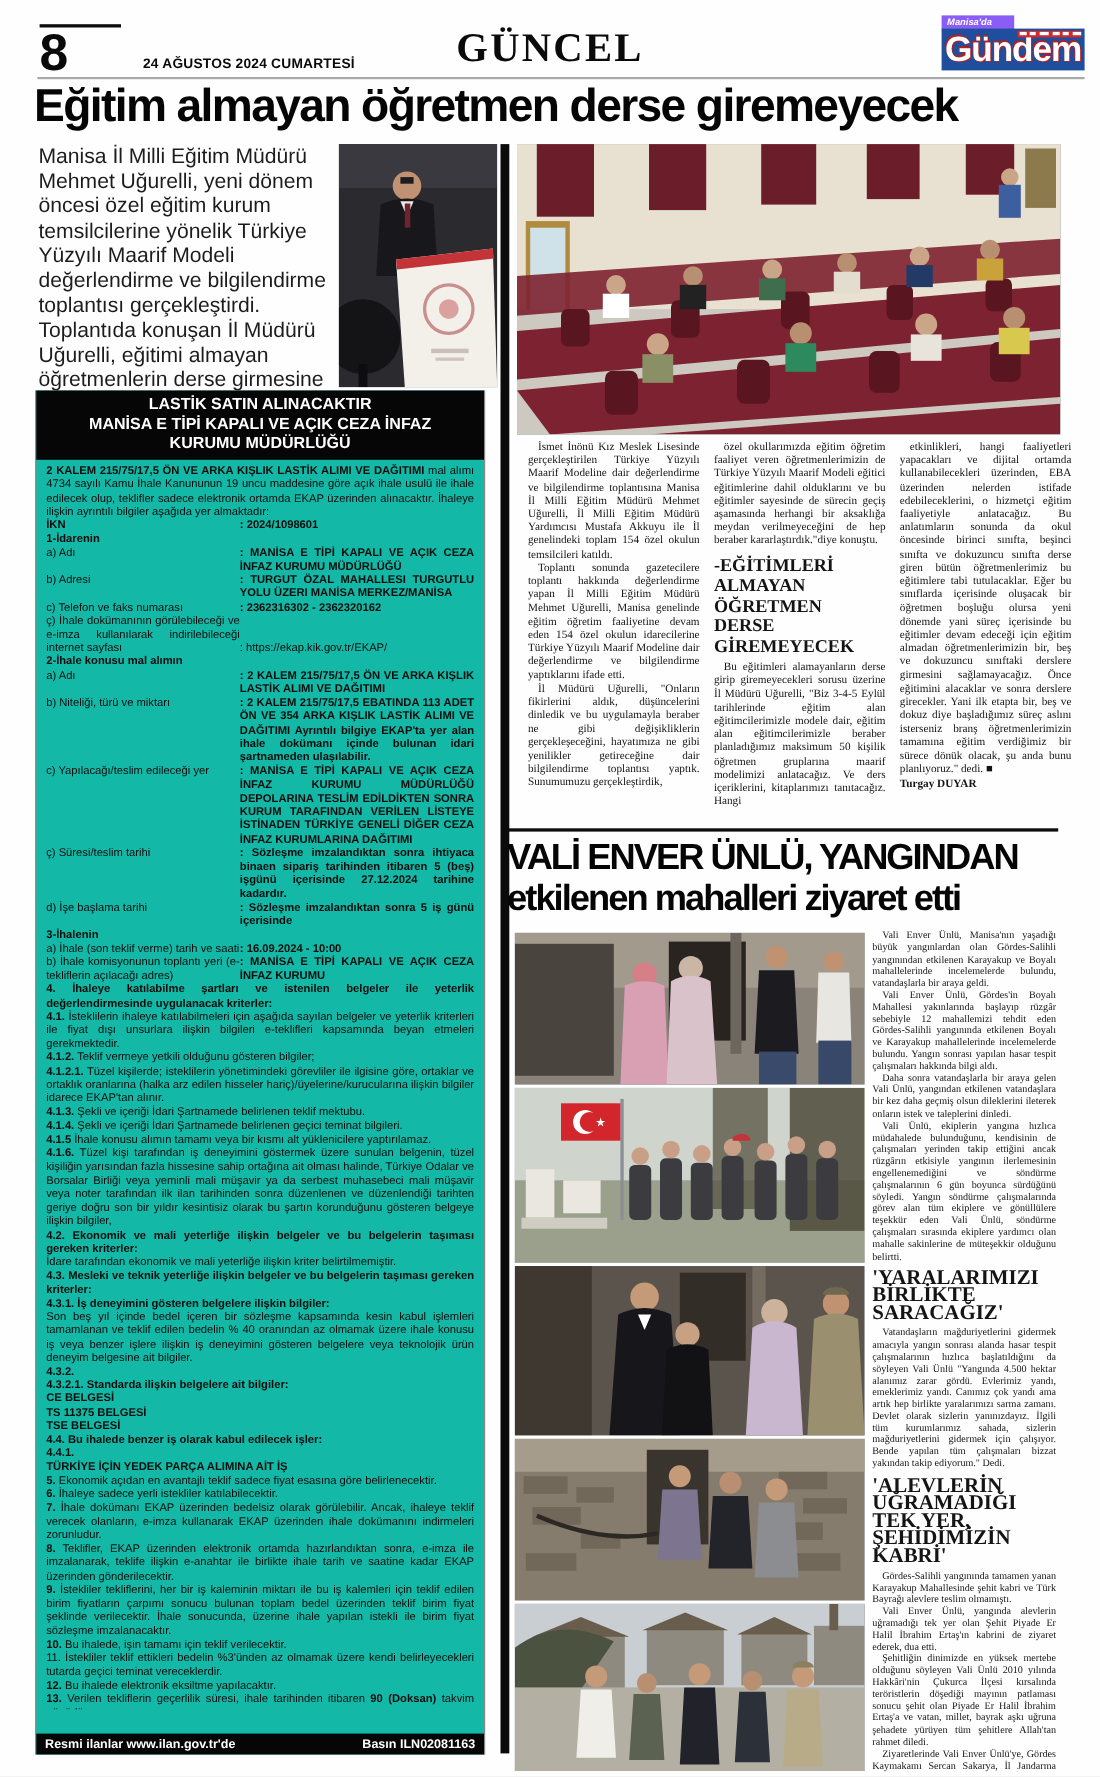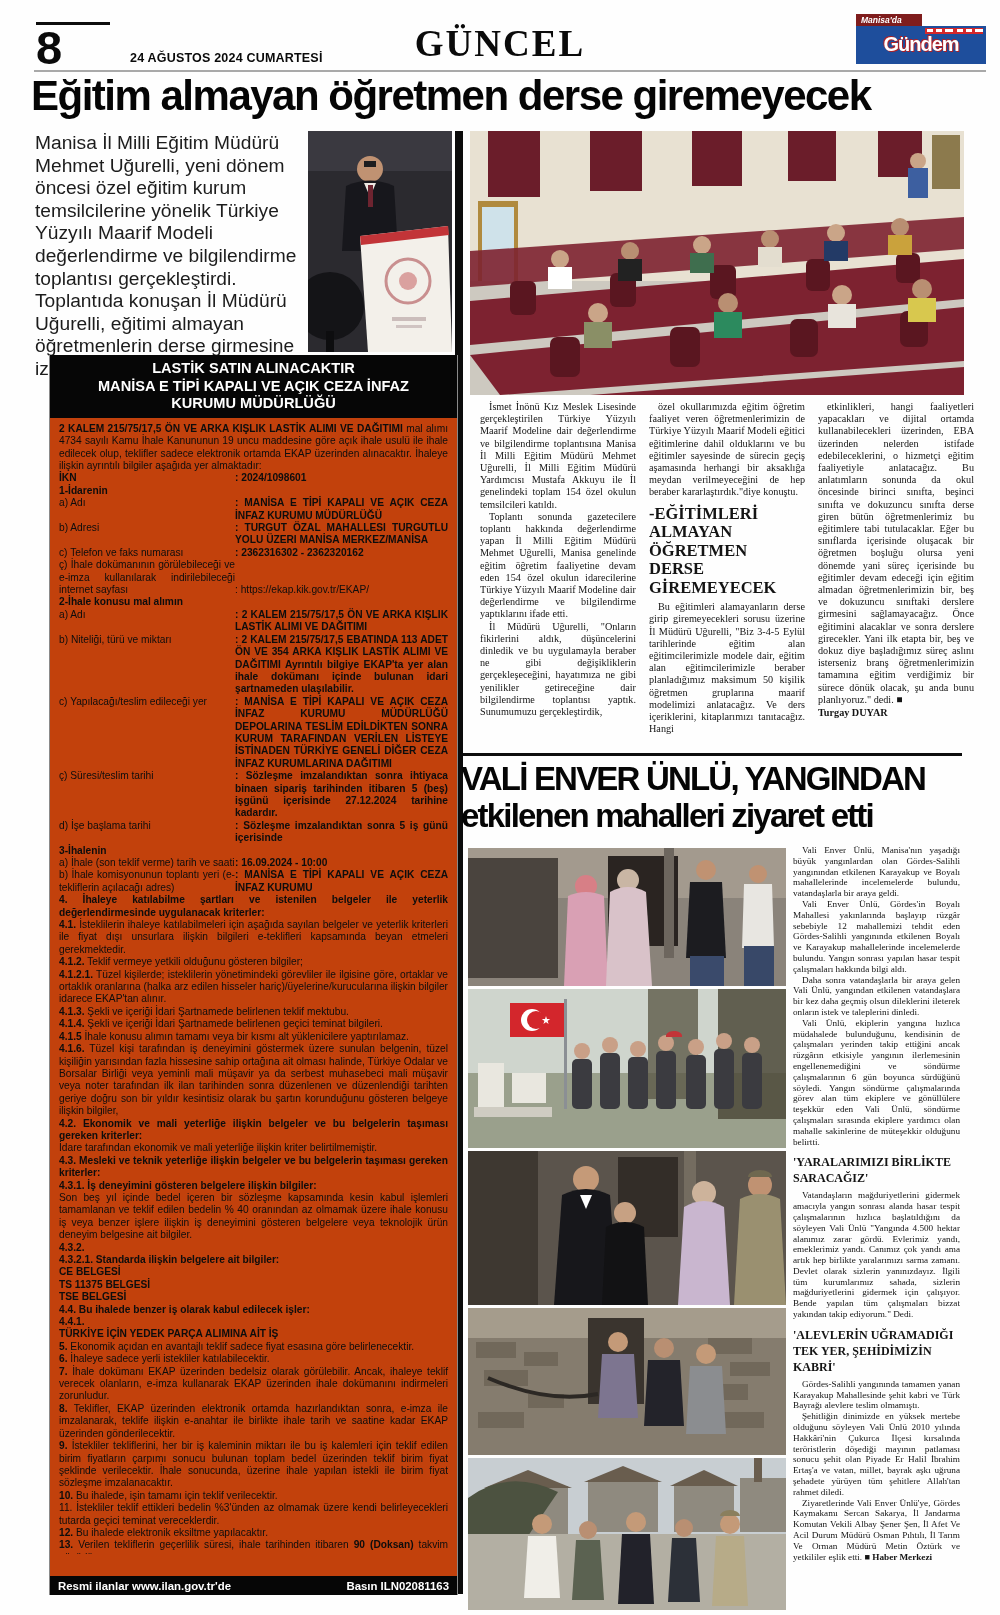--- a/index.html
+++ b/index.html
@@ -7,24 +7,24 @@
         font-family:"Liberation Sans",sans-serif;color:#111;}
   .abs{position:absolute;}
 
   
   .top-rule{left:36px;top:22px;width:74px;height:3px;background:#0d0d0d;}
   .page-number{left:36px;top:24px;font-size:47px;font-weight:bold;line-height:1;color:#0a0a0a;}
   .page-date{left:130px;top:51px;font-size:12.5px;font-weight:bold;letter-spacing:.2px;color:#0a0a0a;}
   .section-title{left:0;right:0;top:22px;text-align:center;font-family:"Liberation Serif",serif;
                  font-weight:bold;font-size:37px;letter-spacing:2px;color:#0a0a0a;}
   .logo{left:856px;top:14px;width:130px;height:50px;}
-  .logo-topbar{position:absolute;left:0;top:0;width:66px;height:13px;background:#7f1d1d;color:#fff;
+  .logo-topbar{position:absolute;left:0;top:0;width:66px;height:13px;background:#8b5cf6;color:#fff;
                font-size:8.5px;font-style:italic;font-weight:bold;line-height:13px;padding-left:5px;box-sizing:border-box;}
   .logo-main{position:absolute;left:0;top:12px;width:130px;height:38px;background:#1e4e9c;color:#fff;
-             font-weight:bold;font-size:20px;line-height:36px;text-align:center;letter-spacing:-1px;
+             font-weight:bold;font-size:32px;line-height:36px;text-align:center;letter-spacing:-1px;
              text-shadow:1px 1px 0 #b02025, -1px -1px 0 #b02025;}
   .logo-tagline{position:absolute;right:3px;top:14px;width:58px;height:6px;background:#d6282a;
                 background-image:linear-gradient(90deg,#fff 0 6px,transparent 6px 9px,#fff 9px 15px,transparent 15px 18px,#fff 18px 26px,transparent 26px);
                 background-size:30px 3px;background-position:2px 1px;background-repeat:repeat-x;}
   .header-rule{left:34px;top:70px;width:952px;height:2px;background:#a9a9a9;}
 
   
   .headline1{left:31px;top:74px;width:940px;font-size:42px;font-weight:bold;letter-spacing:-1.5px;
              color:#050505;line-height:1.05;white-space:nowrap;}
   .lead{left:35px;top:132px;width:273px;font-size:19.2px;line-height:22.6px;color:#1c1c1c;}
@@ -35,21 +35,21 @@
 
   .article1-cols{left:480px;top:401px;width:494px;height:347px;display:flex;gap:13px;overflow:hidden;
                  font-family:"Liberation Serif",serif;font-size:10.2px;line-height:12.2px;text-align:justify;color:#141414;}
   .article1-cols .col{flex:1;min-width:0;}
   .blk-p{margin:0;text-indent:9px;}
   .blk-h{margin:6px 0 4px;font-weight:bold;font-size:16.5px;line-height:18.5px;text-indent:0;text-align:left;}
   .blk-by{margin:1px 0 0;font-weight:bold;text-indent:0;text-align:left;}
 
   
   .notice{left:32px;top:355px;width:409px;height:1240px;box-sizing:border-box;
-          border-left:1px solid #8a8a8a;border-right:1px solid #8a8a8a;background:#c2410c;margin-left:17px;}
+          border-left:1px solid #8a8a8a;border-right:1px solid #8a8a8a;background:#14b8a6;}
   .notice-title{background:#060606;color:#fff;text-align:center;font-weight:bold;font-size:14.6px;
                 line-height:17.6px;padding:5px 2px;}
   .notice-body{padding:5px 9px 0 9px;font-size:10.2px;line-height:12.4px;color:#0d0d0d;text-align:justify;
                height:1136px;overflow:hidden;box-sizing:border-box;}
   .np{margin:0;}
   .b{font-weight:bold;}
   .kv-row{display:flex;}
   .kv-l{width:176px;flex:0 0 176px;}
   .kv-l.b{font-weight:bold;}
   .kv-v{flex:1;font-weight:bold;min-width:0;}
@@ -59,21 +59,21 @@
                  display:flex;justify-content:space-between;align-items:center;padding:0 8px;
                  font-size:11.4px;font-weight:bold;}
 
   
   .article2-rule{left:462px;top:753px;width:500px;height:3px;background:#0d0d0d;}
   .headline2{left:461px;top:760px;width:502px;color:#050505;font-weight:bold;font-size:33px;
              letter-spacing:-1.8px;line-height:37px;}
   .article2-col{left:793px;top:845px;width:167px;height:766px;overflow:hidden;
                 font-family:"Liberation Serif",serif;font-size:9.2px;line-height:10.8px;
                 text-align:justify;color:#141414;}
-  .article2-col .blk-h{font-size:12px;line-height:16px;margin:7px 0 4px;}
+  .article2-col .blk-h{font-size:19px;line-height:16px;margin:7px 0 4px;}
 </style>
 </head>
 <body>
 
 <div class="page">
 
   <div class="abs top-rule"></div>
   <div class="abs page-number">8</div>
   <div class="abs page-date">24 AĞUSTOS 2024 CUMARTESİ</div>
   <div class="abs section-title">GÜNCEL</div>
@@ -436,17 +436,18 @@
 
   <div class="abs article2-col">
       <p class="blk-p"><span>Vali Enver Ünlü, Manisa'nın yaşadığı büyük yangınlardan olan Gördes-Salihli yangınından etkilenen Karayakup ve Boyalı mahallelerinde incelemelerde bulundu, vatandaşlarla bir araya geldi.</span></p>
       <p class="blk-p"><span>Vali Enver Ünlü, Gördes'in Boyalı Mahallesi yakınlarında başlayıp rüzgâr sebebiyle 12 mahallemizi tehdit eden Gördes-Salihli yangınında etkilenen Boyalı ve Karayakup mahallelerinde incelemelerde bulundu. Yangın sonrası yapılan hasar tespit çalışmaları hakkında bilgi aldı.</span></p>
       <p class="blk-p"><span>Daha sonra vatandaşlarla bir araya gelen Vali Ünlü, yangından etkilenen vatandaşlara bir kez daha geçmiş olsun dileklerini ileterek onların istek ve taleplerini dinledi.</span></p>
       <p class="blk-p"><span>Vali Ünlü, ekiplerin yangına hızlıca müdahalede bulunduğunu, kendisinin de çalışmaları yerinden takip ettiğini ancak rüzgârın etkisiyle yangının ilerlemesinin engellenemediğini ve söndürme çalışmalarının 6 gün boyunca sürdüğünü söyledi. Yangın söndürme çalışmalarında görev alan tüm ekiplere ve gönüllülere teşekkür eden Vali Ünlü, söndürme çalışmaları sırasında ekiplere yardımcı olan mahalle sakinlerine de müteşekkir olduğunu belirtti.</span></p>
       <p class="blk-h"><span>'YARALARIMIZI BİRLİKTE SARACAĞIZ'</span></p>
       <p class="blk-p"><span>Vatandaşların mağduriyetlerini gidermek amacıyla yangın sonrası alanda hasar tespit çalışmalarının hızlıca başlatıldığını da söyleyen Vali Ünlü "Yangında 4.500 hektar alanımız zarar gördü. Evlerimiz yandı, emeklerimiz yandı. Canımız çok yandı ama artık hep birlikte yaralarımızı sarma zamanı. Devlet olarak sizlerin yanınızdayız. İlgili tüm kurumlarımız sahada, sizlerin mağduriyetlerini gidermek için çalışıyor. Bende yapılan tüm çalışmaları bizzat yakından takip ediyorum." Dedi.</span></p>
       <p class="blk-h"><span>'ALEVLERİN UĞRAMADIĞI TEK YER, ŞEHİDİMİZİN KABRİ'</span></p>
       <p class="blk-p"><span>Gördes-Salihli yangınında tamamen yanan Karayakup Mahallesinde şehit kabri ve Türk Bayrağı alevlere teslim olmamıştı.</span></p>
+      <p class="blk-p"><span>Vali Enver Ünlü, yangında alevlerin uğramadığı tek yer olan Şehit Piyade Er Halil İbrahim Ertaş'ın kabrini de ziyaret ederek, dua etti.</span></p>
       <p class="blk-p"><span>Şehitliğin dinimizde en yüksek mertebe olduğunu söyleyen Vali Ünlü 2010 yılında Hakkâri'nin Çukurca İlçesi kırsalında teröristlerin döşediği mayının patlaması sonucu şehit olan Piyade Er Halil İbrahim Ertaş'a ve vatan, millet, bayrak aşkı uğruna şehadete yürüyen tüm şehitlere Allah'tan rahmet diledi.</span></p>
       <p class="blk-p"><span>Ziyaretlerinde Vali Enver Ünlü'ye, Gördes Kaymakamı Sercan Sakarya, İl Jandarma Komutan Vekili Albay Şener Şen, İl Afet Ve Acil Durum Müdürü Osman Pıhtılı, İl Tarım Ve Orman Müdürü Metin Öztürk ve yetkililer eşlik etti. </span><span class="b">■ Haber Merkezi</span></p>
     </div>
 
 </div>
 
 </body></html>

